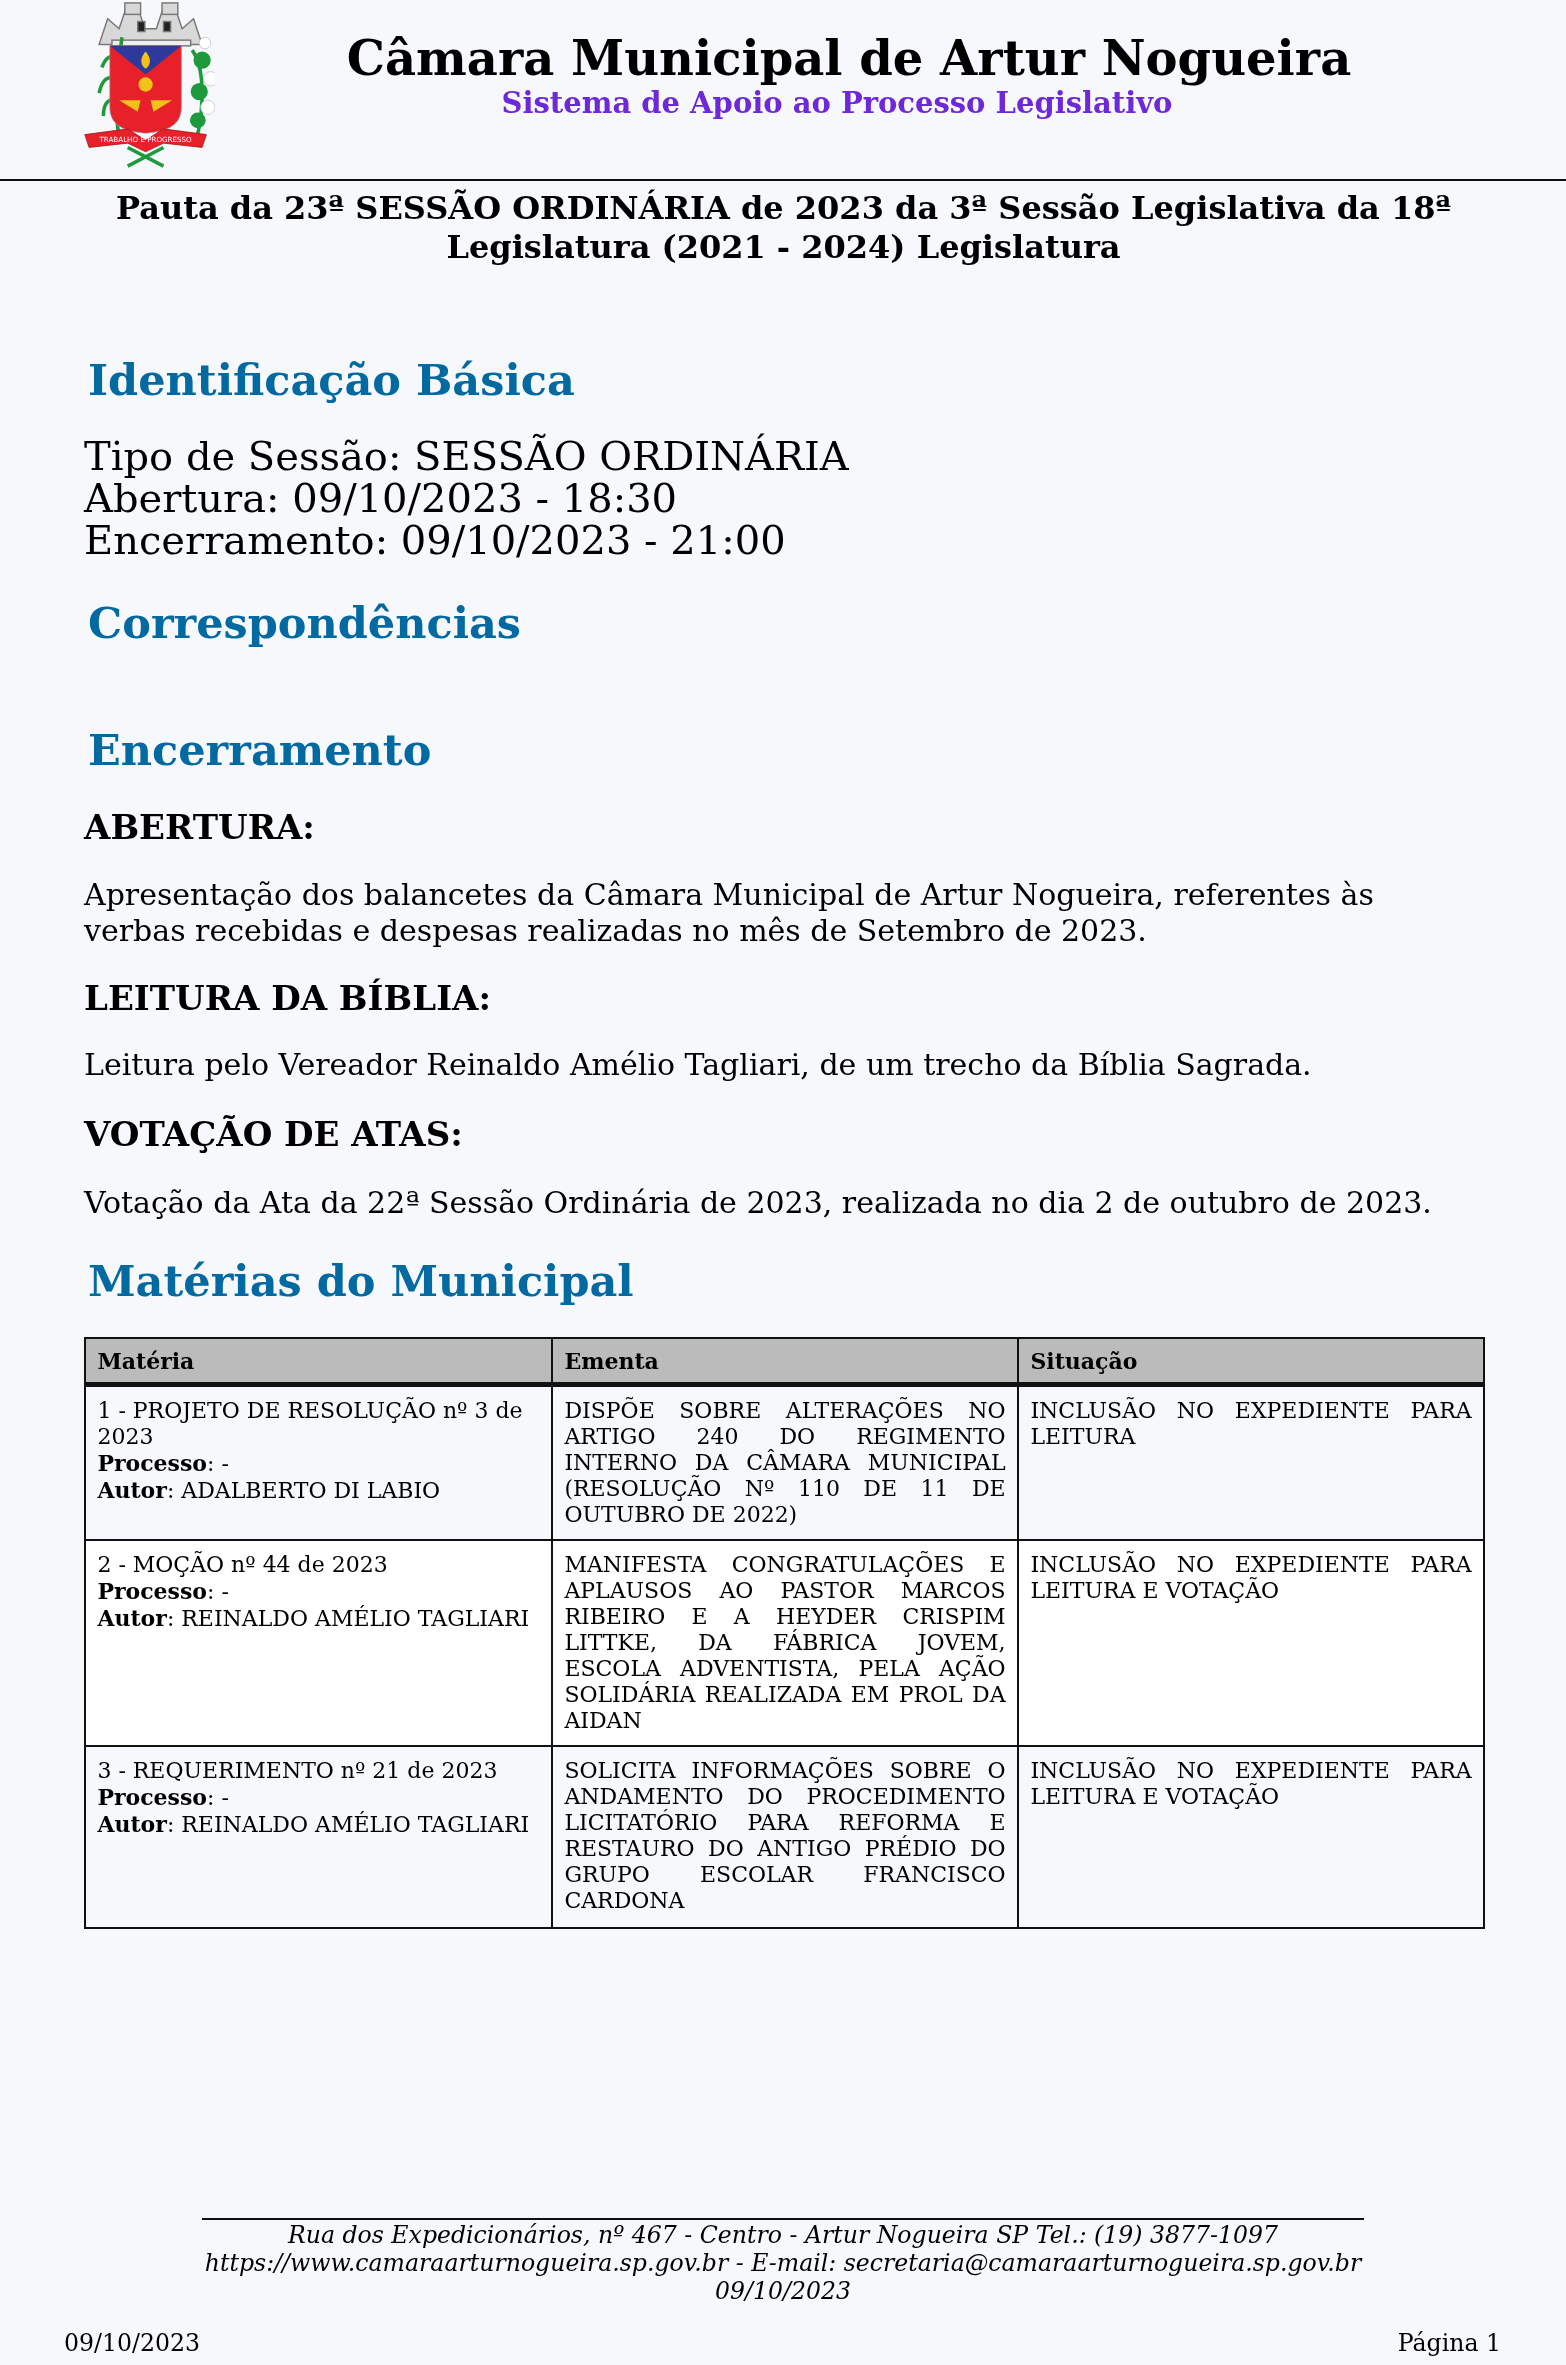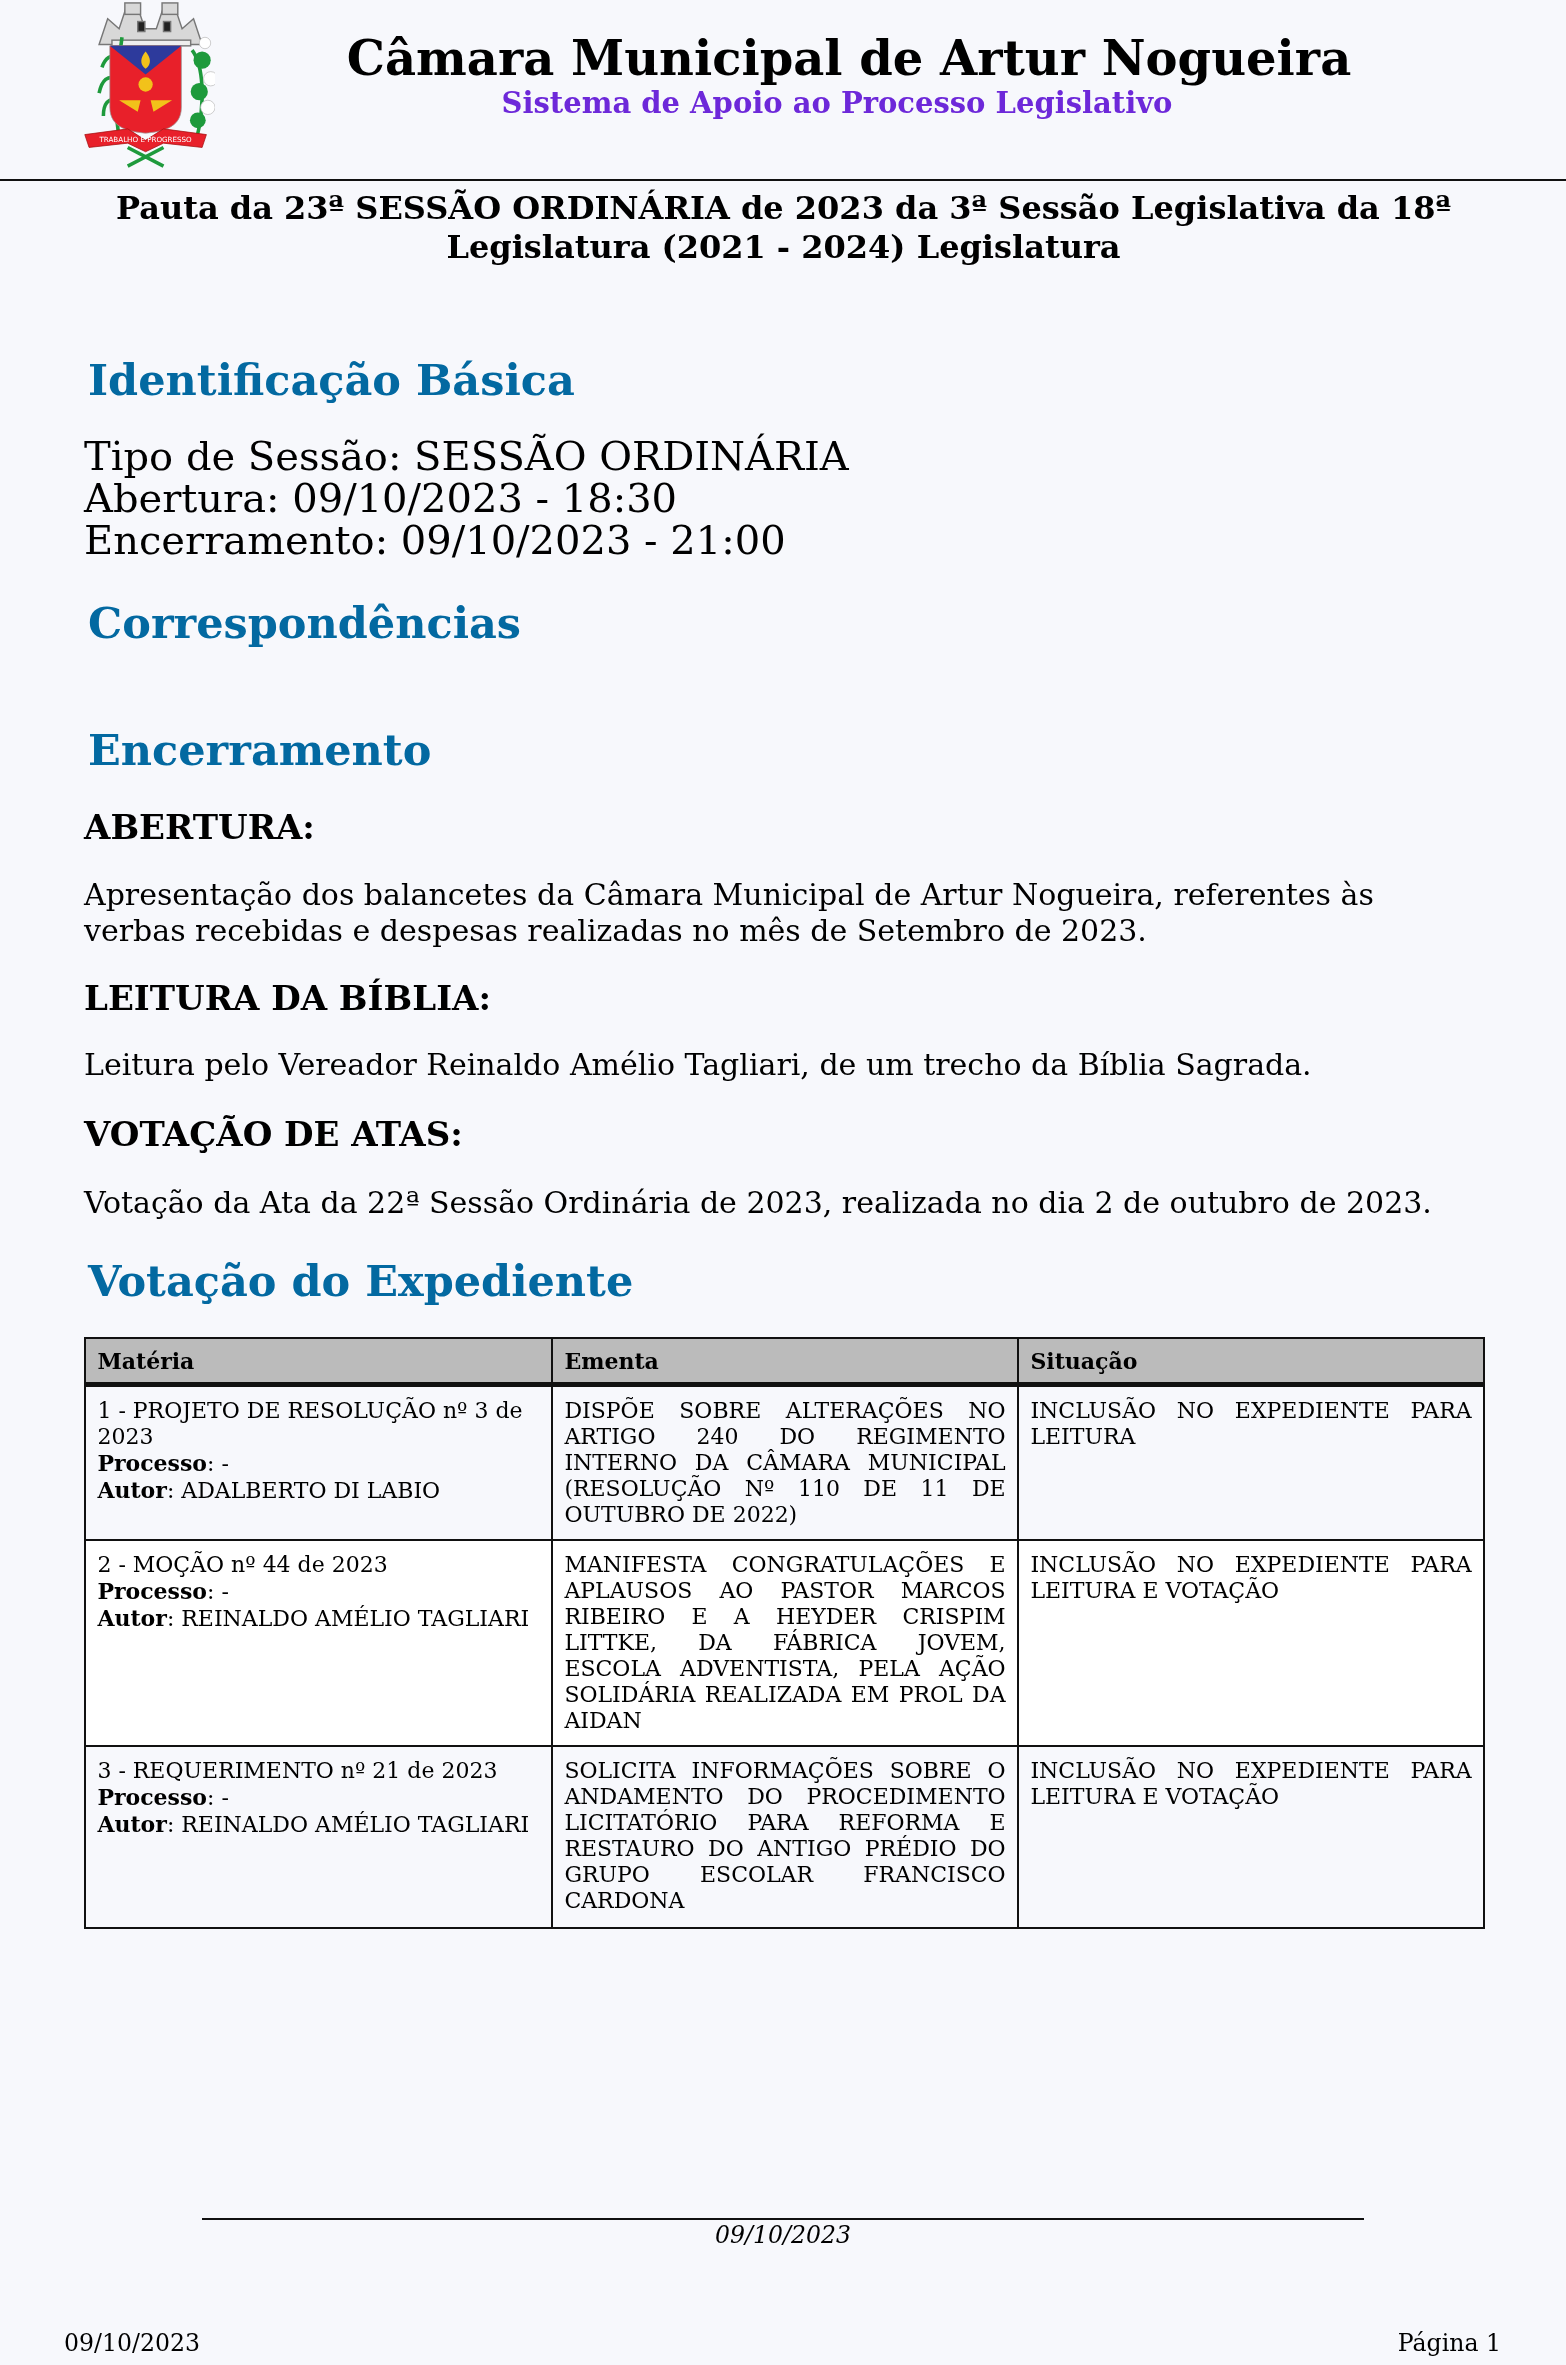--- a/index.html
+++ b/index.html
@@ -136,21 +136,21 @@
 
 <div class="sub-h" style="top:806px;">ABERTURA:</div>
 <div class="para" style="top:877px;">Apresentação dos balancetes da Câmara Municipal de Artur Nogueira, referentes às verbas recebidas e despesas realizadas no mês de Setembro de 2023.</div>
 
 <div class="sub-h" style="top:977px;">LEITURA DA BÍBLIA:</div>
 <div class="para" style="top:1047px;">Leitura pelo Vereador Reinaldo Amélio Tagliari, de um trecho da Bíblia Sagrada.</div>
 
 <div class="sub-h" style="top:1113px;">VOTAÇÃO DE ATAS:</div>
 <div class="para" style="top:1185px;">Votação da Ata da 22ª Sessão Ordinária de 2023, realizada no dia 2 de outubro de 2023.</div>
 
-<h2 class="sec-h" style="top:1252px;">Votação do Expediente</h2>
+<h2 class="sec-h" style="top:1252px;">Matérias do Municipal</h2>
 
 <table id="materias-table">
   <colgroup>
     <col style="width:467px">
       <col style="width:466px">
       <col style="width:466px">
   </colgroup>
   <thead>
     <tr>
       <th>Matéria</th>
@@ -184,17 +184,18 @@
         <div><b>Autor</b><span>: REINALDO AMÉLIO TAGLIARI</span></div>
       </td>
       <td class="just">SOLICITA INFORMAÇÕES SOBRE O ANDAMENTO DO PROCEDIMENTO LICITATÓRIO PARA REFORMA E RESTAURO DO ANTIGO PRÉDIO DO GRUPO ESCOLAR FRANCISCO CARDONA</td>
       <td class="just">INCLUSÃO NO EXPEDIENTE PARA LEITURA E VOTAÇÃO</td>
     </tr>
   </tbody>
 </table>
 
 <div id="footer-rule" class="abs"></div>
 <div id="footer-text" class="abs">
+  <div>Rua dos Expedicionários, nº 467 - Centro - Artur Nogueira SP Tel.: (19) 3877-1097 https://www.camaraarturnogueira.sp.gov.br - E-mail: secretaria@camaraarturnogueira.sp.gov.br</div>
   <div>09/10/2023</div>
 </div>
 <div id="foot-date" class="abs">09/10/2023</div>
 <div id="foot-page" class="abs">Página 1</div>
 
 
 </body></html>

